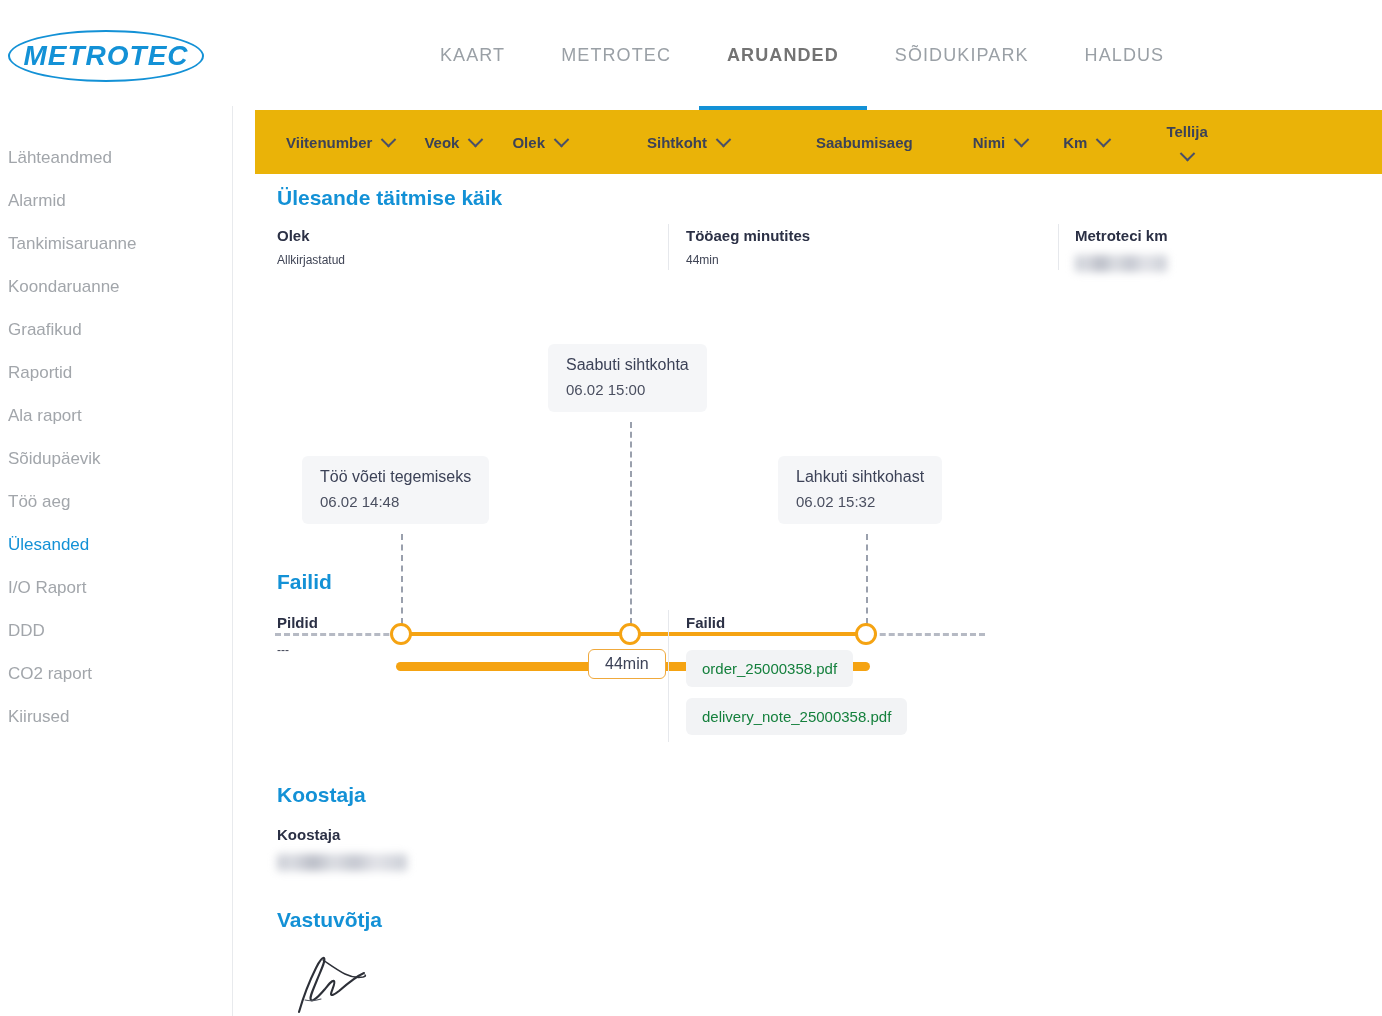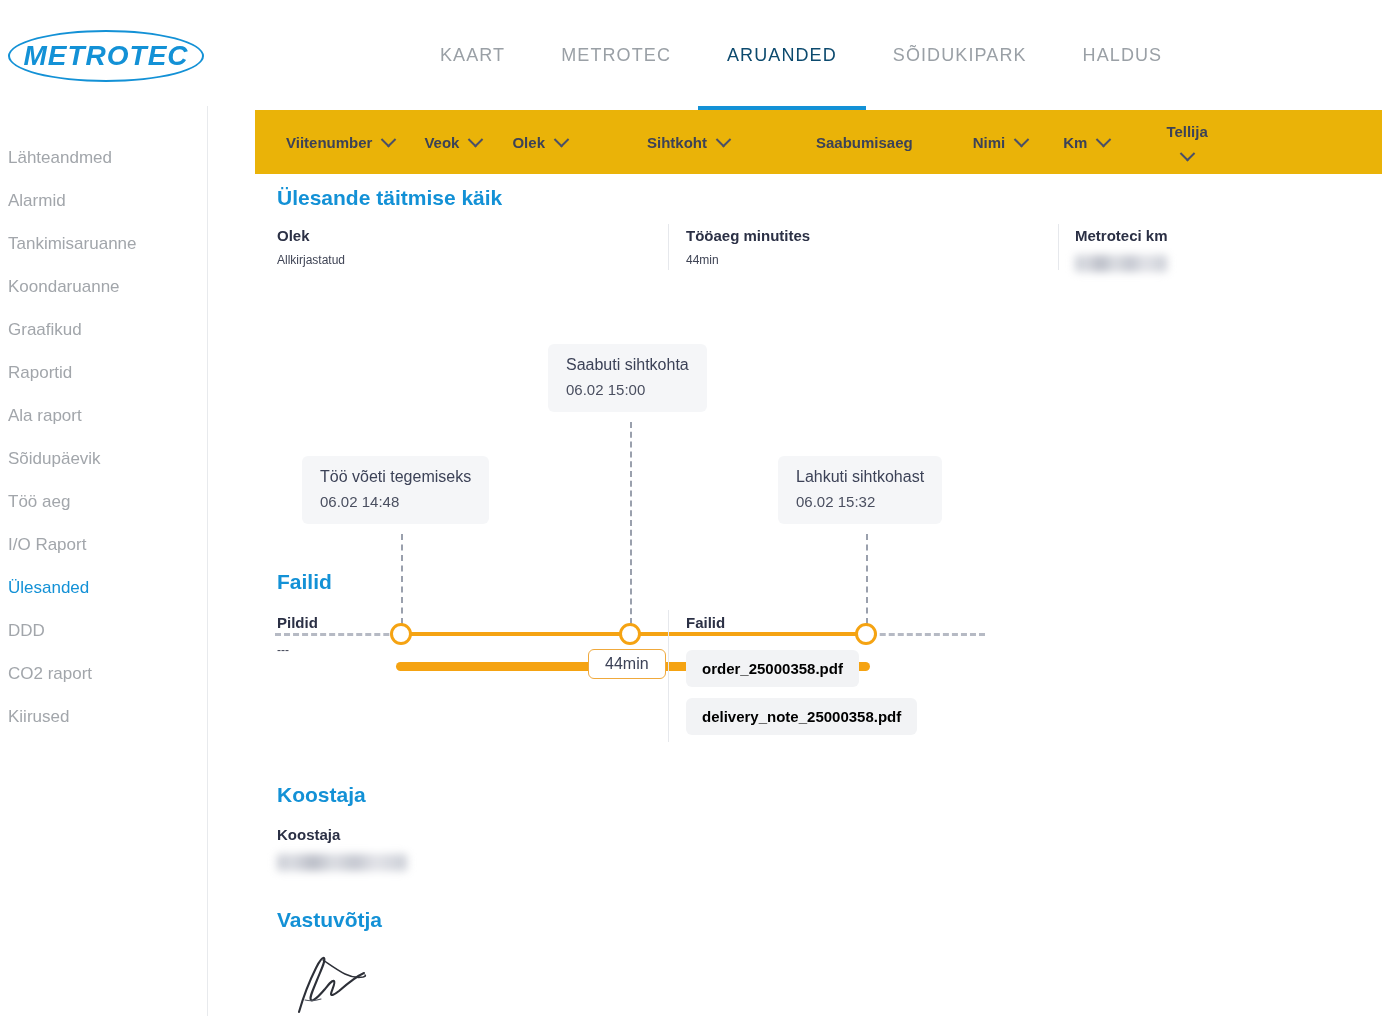--- a/index.html
+++ b/index.html
@@ -38,29 +38,29 @@
   }
   .nav-item {
     position: relative;
     padding: 45px 0 0 0;
     margin-right: 0;
     font-size: 18px; letter-spacing: 1.1px;
     color: #9aa0a6; cursor: pointer;
     white-space: nowrap;
   }
   .nav-item + .nav-item { margin-left: 56px; }
-  .nav-item.active { color: #0c4a6e; font-weight: 400; }
+  .nav-item.active { color: #737373; font-weight: 700; }
   .nav-underline {
     position: absolute; left: 50%; transform: translateX(-50%);
     bottom: -44px; width: 168px; height: 4px; background: #1391d6;
   }
 
   
   .sidebar {
-    position: absolute; left: 0; top: 106px; width: 208px; height: 910px;
+    position: absolute; left: 0; top: 106px; width: 233px; height: 910px;
     background: #ffffff;
     border-right: 1px solid #e8eaed;
     padding-top: 30px;
   }
   .sidebar-item {
     height: 43px; display: flex; align-items: center;
     padding-left: 8px;
     font-size: 17px; color: #a2a6ab; cursor: pointer;
   }
   .sidebar-item.active { color: #1391d6; }
@@ -146,21 +146,21 @@
     position: absolute; top: 345px;
     background: #ffffff; border: 1.5px solid #f0a93c; border-radius: 6px;
     padding: 5px 16px; font-size: 16px; color: #3c4257;
   }
 
   
   .chip {
     display: inline-block;
     background: #f2f3f5; border-radius: 6px;
     padding: 10px 16px;
-    font-size: 15px; font-weight: 700; color: #000000;
+    font-size: 15px; font-weight: 400; color: #15803d;
     cursor: pointer;
     text-align: right;
   }
 
   .sig { position: absolute; }
 </style>
 </head>
 <body>
 
 <div class="topbar">
@@ -211,25 +211,25 @@
     </div>
   <div class="sidebar-item">
       <span>Ala raport</span>
     </div>
   <div class="sidebar-item">
       <span>Sõidupäevik</span>
     </div>
   <div class="sidebar-item">
       <span>Töö aeg</span>
     </div>
-  <div class="sidebar-item">
-      <span>I/O Raport</span>
-    </div>
   <div class="sidebar-item active">
       <span>Ülesanded</span>
+    </div>
+  <div class="sidebar-item">
+      <span>I/O Raport</span>
     </div>
   <div class="sidebar-item">
       <span>DDD</span>
     </div>
   <div class="sidebar-item">
       <span>CO2 raport</span>
     </div>
   <div class="sidebar-item">
       <span>Kiirused</span>
     </div>

